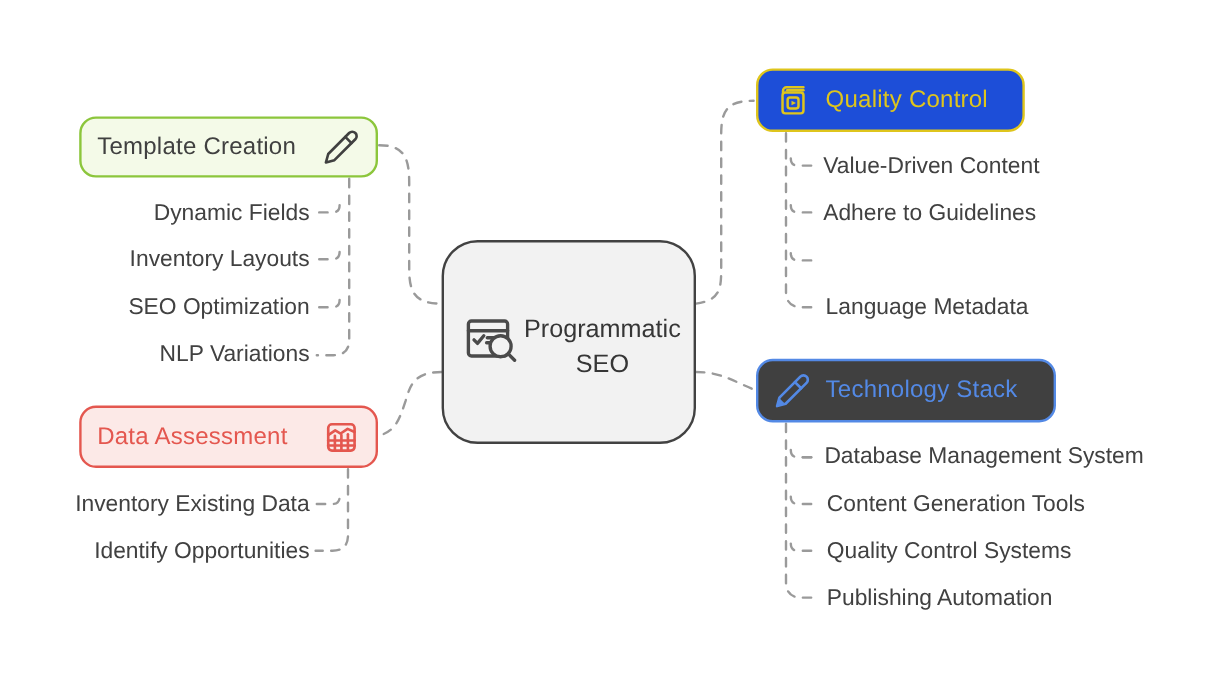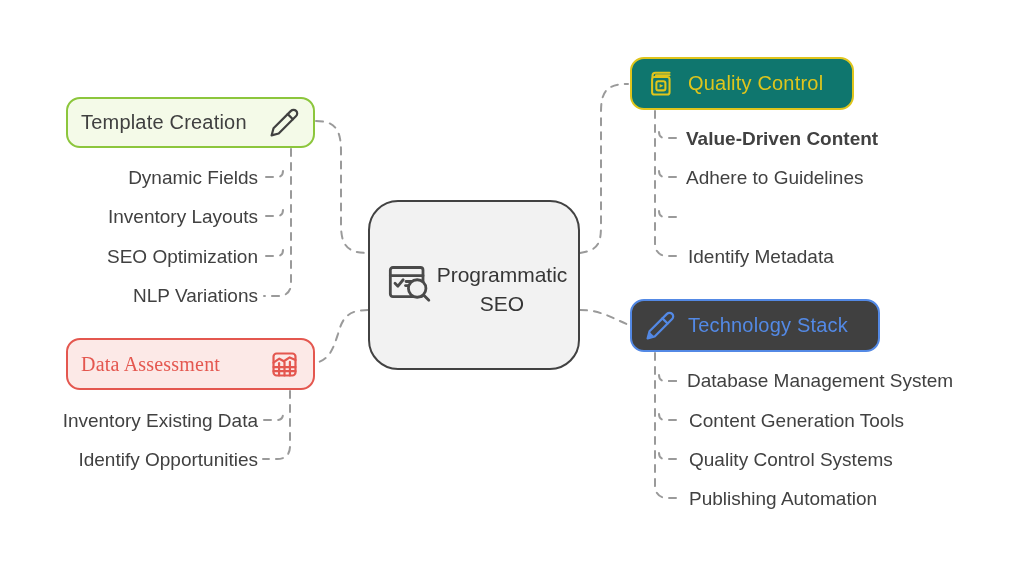--- a/index.html
+++ b/index.html
@@ -129,53 +129,53 @@
         <path d="M17 3a2.828 2.828 0 1 1 4 4L7.5 20.5 2 22l1.5-5.5L17 3z"></path>
         <line x1="14.5" y1="5.5" x2="18.5" y2="9.5"></line>
       </svg>
     </span>
   </div>
   <div class="node-item align-right" style="right:766px; top:164px;">Dynamic Fields</div>
   <div class="node-item align-right" style="right:766px; top:203px;">Inventory Layouts</div>
   <div class="node-item align-right" style="right:766px; top:243px;">SEO Optimization</div>
   <div class="node-item align-right" style="right:766px; top:282px;">NLP Variations</div>
 
-  <div class="branch-box" style="left: 66px; top: 338px; width: 249px; height: 52px; border-color: rgb(228, 87, 79); background: rgb(252, 233, 231); color: rgb(228, 87, 79); font-family: Liberation Serif, serif;">
+  <div class="branch-box" style="left: 66px; top: 338px; width: 249px; height: 52px; border-color: rgb(228, 87, 79); background: rgb(252, 233, 231); color: rgb(228, 87, 79);">
     <span class="branch-label">Data Assessment</span>
     <span class="icon">
       <svg width="31" height="31" viewBox="0 0 24 24" fill="none" stroke="currentColor" stroke-width="1.7" stroke-linecap="round" stroke-linejoin="round">
         <rect x="3.5" y="3.5" width="17" height="17" rx="2.4"></rect>
         <path d="M3.5 10.5 L8 7.5 L11.5 9.5 L16 6.5 L20.5 8.5"></path>
         <line x1="3.5" y1="14" x2="20.5" y2="14"></line>
         <line x1="3.5" y1="17.2" x2="20.5" y2="17.2"></line>
         <line x1="7.8" y1="11" x2="7.8" y2="20.5"></line>
         <line x1="12" y1="10.5" x2="12" y2="20.5"></line>
         <line x1="16.2" y1="10" x2="16.2" y2="20.5"></line>
       </svg>
     </span>
   </div>
   <div class="node-item align-right" style="right:766px; top:407px;">Inventory Existing Data</div>
   <div class="node-item align-right" style="right:766px; top:446px;">Identify Opportunities</div>
 
-  <div class="branch-box" style="left: 630px; top: 57px; width: 224px; height: 53px; border-color: rgb(223, 197, 28); background: #0f766e; color: rgb(223, 197, 28);">
+  <div class="branch-box" style="left: 630px; top: 57px; width: 224px; height: 53px; border-color: rgb(223, 197, 28); background: #1d4ed8; color: rgb(223, 197, 28);">
     <span class="icon">
       <svg width="31" height="31" viewBox="0 0 24 24" fill="none" stroke="currentColor" stroke-width="1.6" stroke-linecap="round" stroke-linejoin="round">
         <path d="M5.8 7 L5.8 6 A2.3 2.3 0 0 1 8.1 3.7 L19 3.7"></path>
         <line x1="8.5" y1="5.6" x2="19" y2="5.6"></line>
         <rect x="5.5" y="7" width="13.5" height="13.5" rx="1.8"></rect>
         <rect x="8.8" y="10.3" width="7" height="7" rx="1.5"></rect>
         <path d="M11.3 12.3 L14.2 13.8 L11.3 15.3 Z" fill="currentColor" stroke="none"></path>
       </svg>
     </span>
     <span class="gap"></span>
     <span class="branch-label">Quality Control</span>
   </div>
-  <div class="node-item" style="left:686px; top:125px;font-weight:bold;">Value-Driven Content</div>
+  <div class="node-item" style="left:686px; top:125px;">Value-Driven Content</div>
   <div class="node-item" style="left:686px; top:164px;">Adhere to Guidelines</div>
-  <div class="node-item" style="left:688px; top:243px;">Identify Metadata</div>
+  <div class="node-item" style="left:688px; top:243px;">Language Metadata</div>
 
   <div class="branch-box" style="left: 630px; top: 299px; width: 250px; height: 53px; border-color: rgb(83, 137, 229); background: #404040; color: rgb(83, 137, 229);">
     <span class="icon">
       <svg width="31" height="31" viewBox="0 0 24 24" fill="none" stroke="currentColor" stroke-width="1.7" stroke-linecap="round" stroke-linejoin="round">
         <path d="M17 3a2.828 2.828 0 1 1 4 4L7.5 20.5 2 22l1.5-5.5L17 3z"></path>
         <line x1="13.5" y1="6.5" x2="17.5" y2="10.5"></line>
         <path d="M3.8 17.2 L6.8 20.2 L2 22 Z" fill="currentColor" stroke="none"></path>
       </svg>
     </span>
     <span class="gap"></span>

